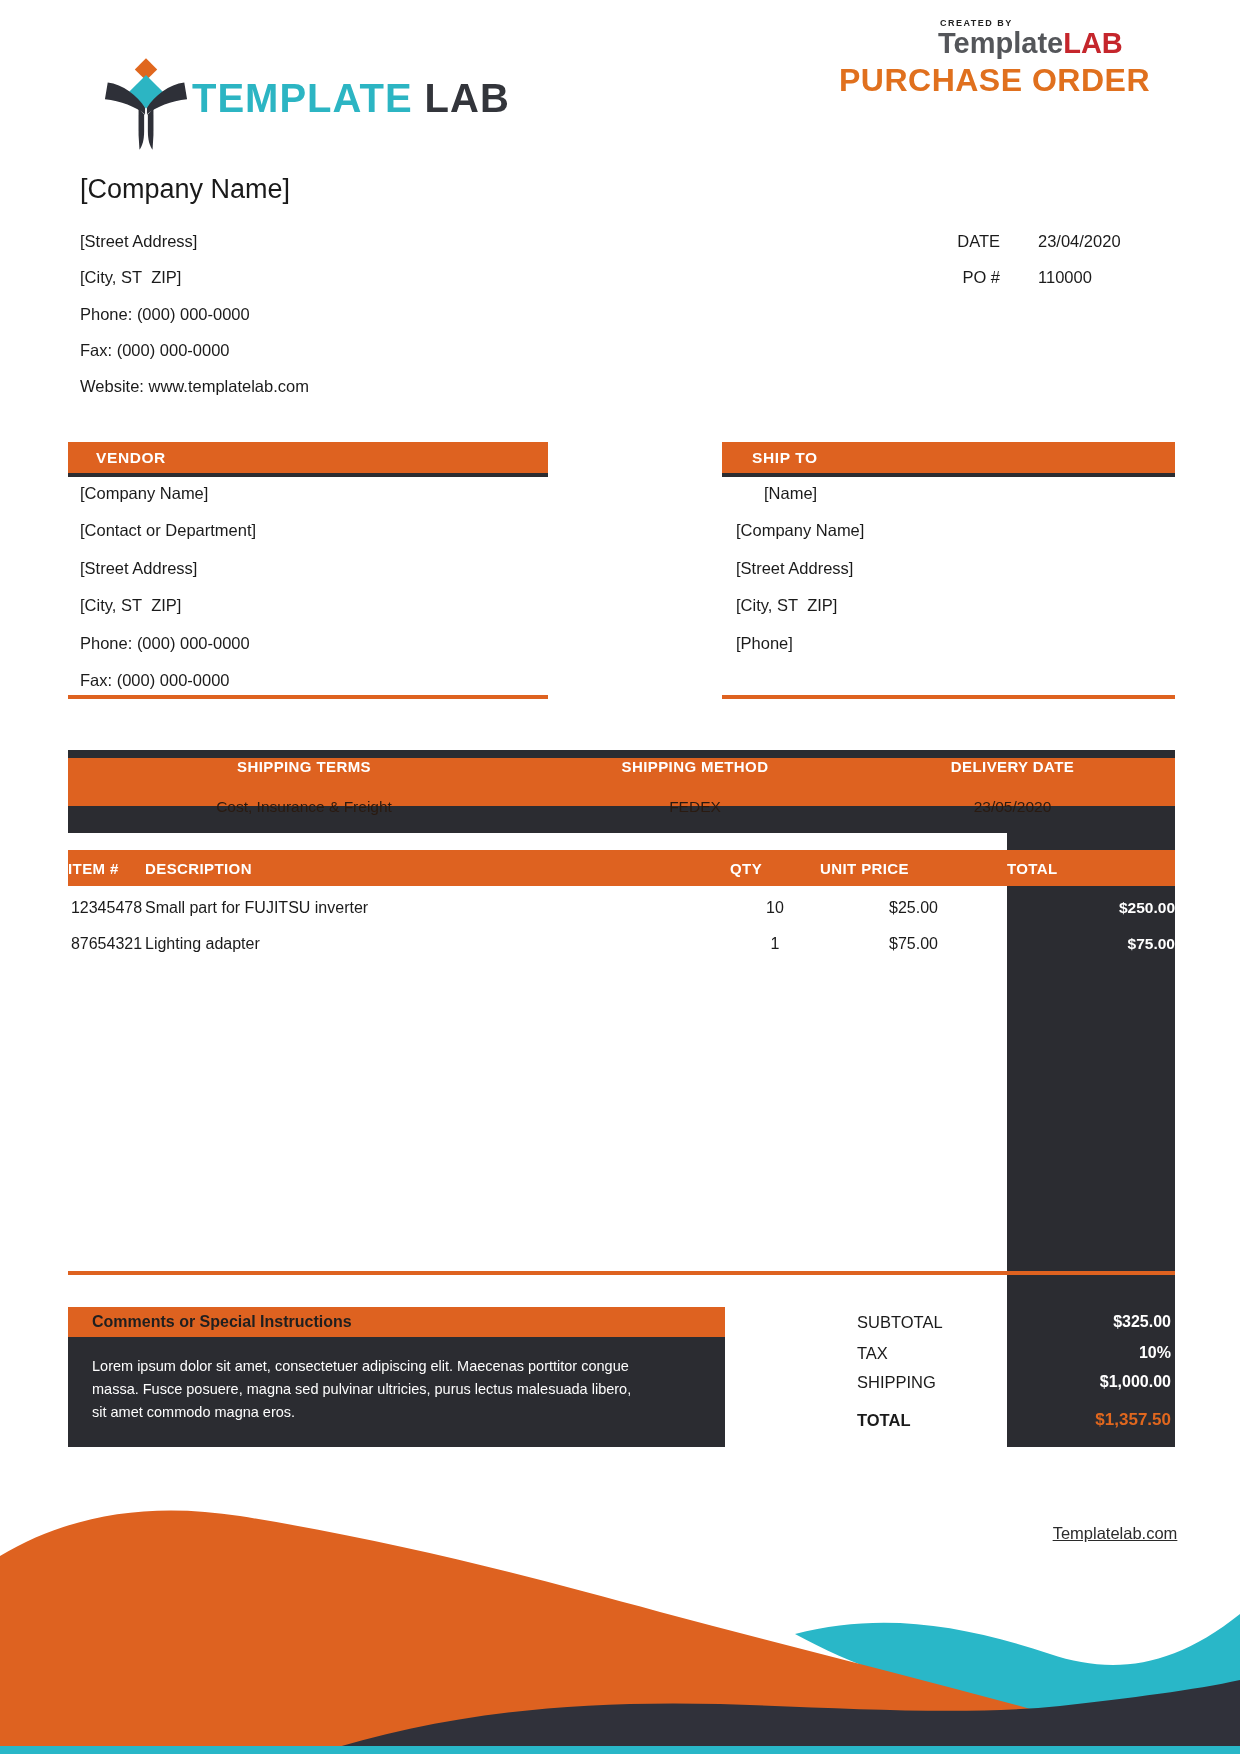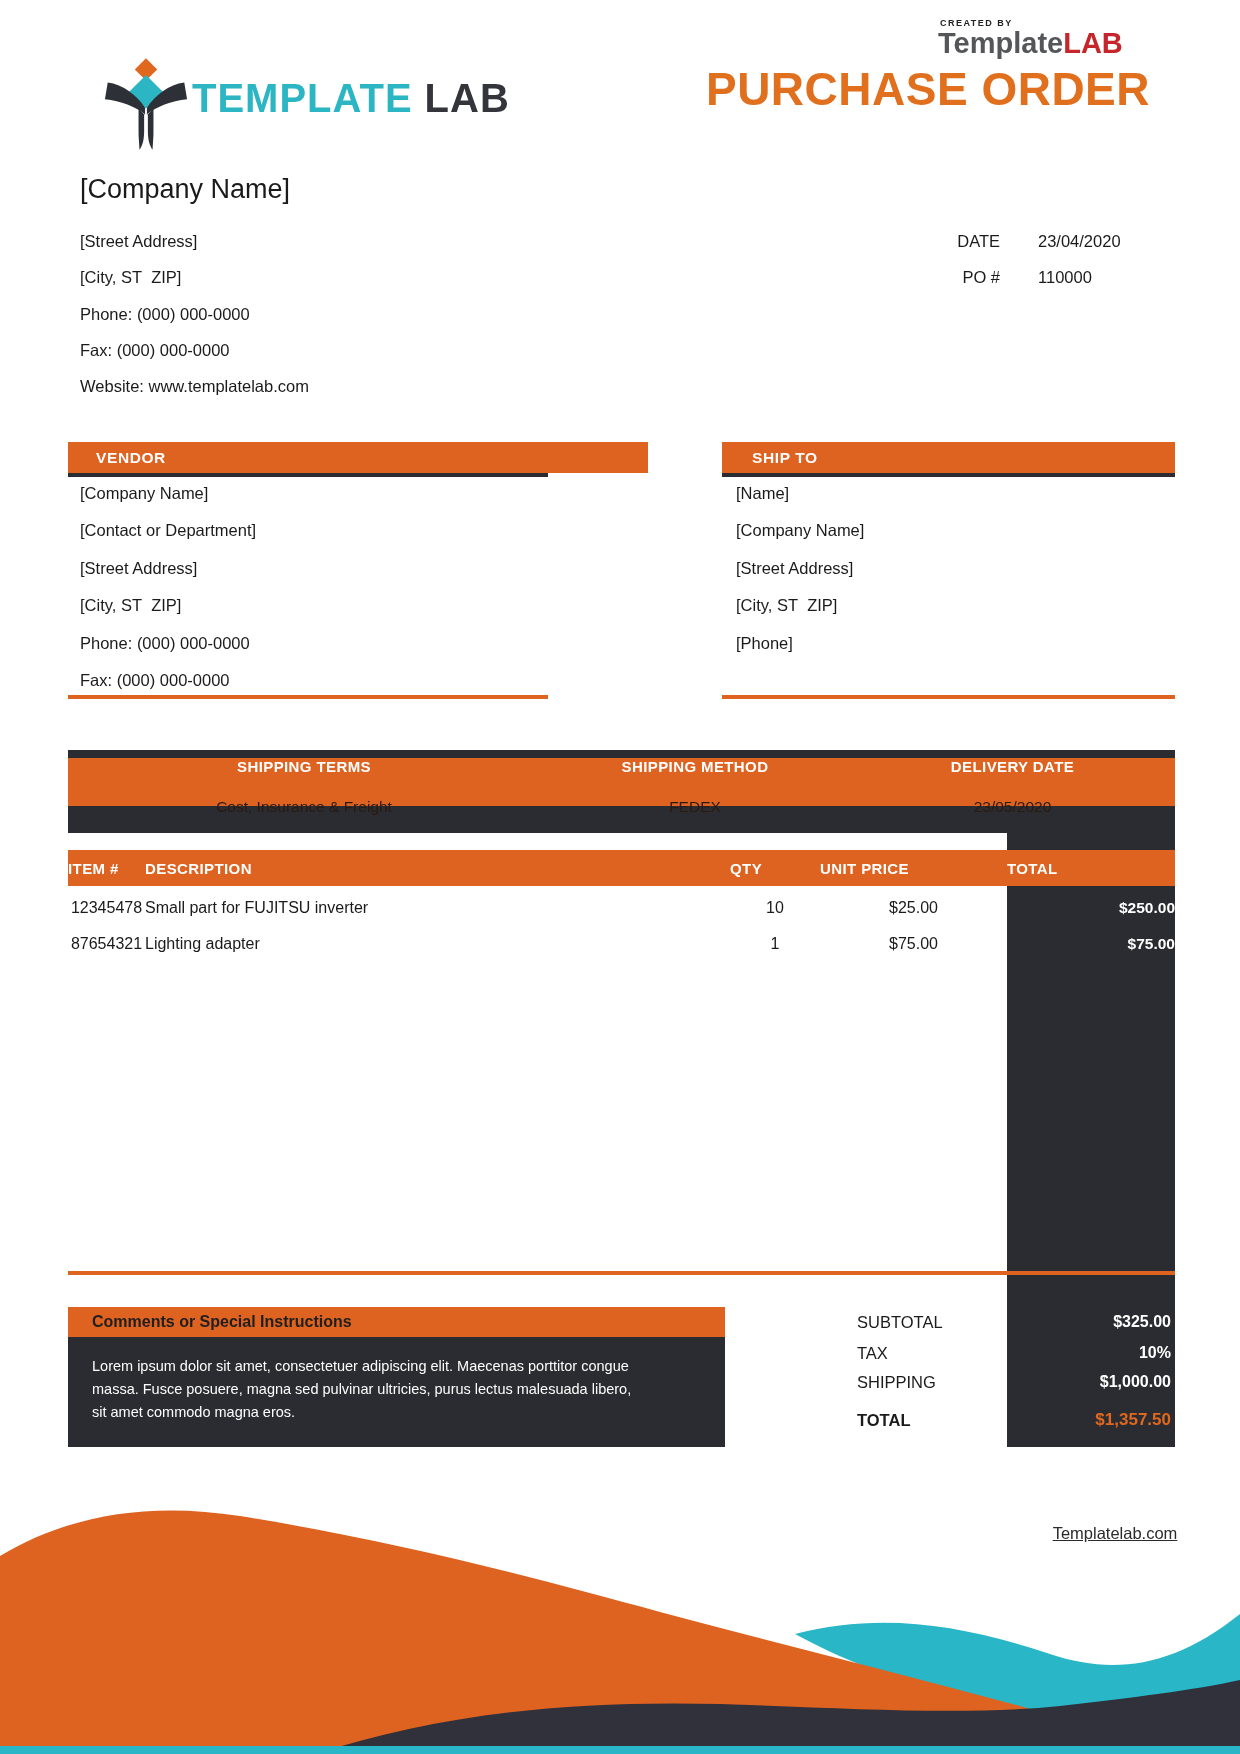--- a/index.html
+++ b/index.html
@@ -13,21 +13,21 @@
   
   .logo-text{top:76px;left:192px;font-size:40px;font-weight:bold;letter-spacing:1px;}
   .logo-text .t1{color:#2cb5c3;}
   .logo-text .t2{color:#33353b;margin-left:12px;}
   .createdby{top:18px;left:938px;width:212px;}
   .createdby .cb{font-size:9px;font-weight:bold;letter-spacing:1.5px;color:#222;margin-left:2px;}
   .createdby .brand{font-size:29px;font-weight:bold;line-height:30px;}
   .createdby .b1{color:#54565a;}
   .createdby .b2{color:#c5262c;}
   .po-title{top:62px;left:560px;width:590px;text-align:right;
-    font-size:46px;font-weight:800;color:#e0701e;letter-spacing:.5px;}
+    font-size:32px;font-weight:800;color:#e0701e;letter-spacing:.5px;}
 
   
   .company-name{top:174px;left:80px;font-size:27px;color:#1a1a1a;}
   .addr-line{left:80px;height:26px;line-height:26px;font-size:16.5px;}
   .meta-label{left:860px;width:140px;text-align:right;height:26px;line-height:26px;font-size:16.5px;}
   .meta-value{left:1038px;height:26px;line-height:26px;font-size:16.5px;}
 
   
   .sec-bar{top:442px;height:31px;background:#de6220;color:#fff;
     font-size:15.5px;font-weight:bold;letter-spacing:.6px;line-height:31px;}
@@ -110,37 +110,37 @@
   <div class="abs addr-line" style="top:264px;">[City, ST&nbsp; ZIP]</div>
   <div class="abs addr-line" style="top:301px;">Phone: (000) 000-0000</div>
   <div class="abs addr-line" style="top:337px;">Fax: (000) 000-0000</div>
   <div class="abs addr-line" style="top:373px;">Website: www.templatelab.com</div>
 
   <div class="abs meta-label" style="top:228px;">DATE</div>
   <div class="abs meta-value" style="top:228px;">23/04/2020</div>
   <div class="abs meta-label" style="top:264px;">PO #</div>
   <div class="abs meta-value" style="top:264px;">110000</div>
 
-  <div class="abs sec-bar" style="left:68px;width:580px;padding-left:28px;box-sizing:border-box;">
+  <div class="abs sec-bar" style="left:68px;width:480px;padding-left:28px;box-sizing:border-box;">
     <span>VENDOR</span>
   </div>
   <div class="abs sec-bar-dark" style="left:68px;width:480px;"></div>
   <div class="abs sec-line" style="left:80px;top:480px;">[Company Name]</div>
   <div class="abs sec-line" style="left:80px;top:517px;">[Contact or Department]</div>
   <div class="abs sec-line" style="left:80px;top:555px;">[Street Address]</div>
   <div class="abs sec-line" style="left:80px;top:592px;">[City, ST&nbsp; ZIP]</div>
   <div class="abs sec-line" style="left:80px;top:630px;">Phone: (000) 000-0000</div>
   <div class="abs sec-line" style="left:80px;top:667px;">Fax: (000) 000-0000</div>
   <div class="abs sec-underline" style="left:68px;width:480px;"></div>
 
   <div class="abs sec-bar" style="left:722px;width:453px;padding-left:30px;box-sizing:border-box;">
     <span>SHIP TO</span>
   </div>
   <div class="abs sec-bar-dark" style="left:722px;width:453px;"></div>
-  <div class="abs sec-line" style="left:736px;top:480px;">[Name]</div>
+  <div class="abs sec-line" style="left:764px;top:480px;">[Name]</div>
   <div class="abs sec-line" style="left:736px;top:517px;">[Company Name]</div>
   <div class="abs sec-line" style="left:736px;top:555px;">[Street Address]</div>
   <div class="abs sec-line" style="left:736px;top:592px;">[City, ST&nbsp; ZIP]</div>
   <div class="abs sec-line" style="left:736px;top:630px;">[Phone]</div>
   <div class="abs sec-underline" style="left:722px;width:453px;"></div>
 
   <div class="abs ship-frame">
     <div class="ship-orange">
       <div class="ship-cell">
         <div class="lab">SHIPPING TERMS</div>

